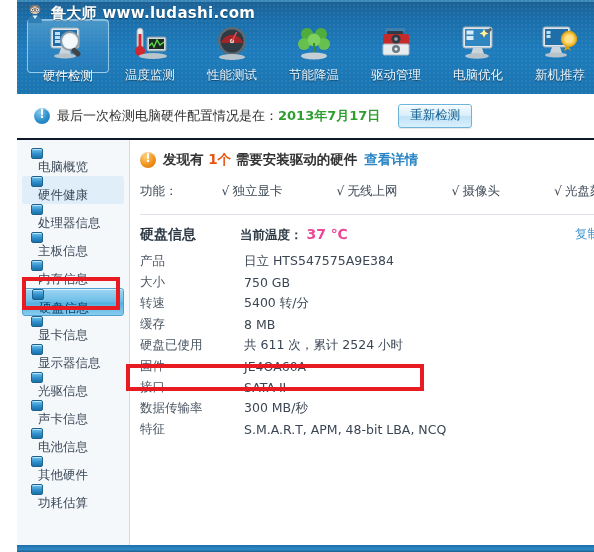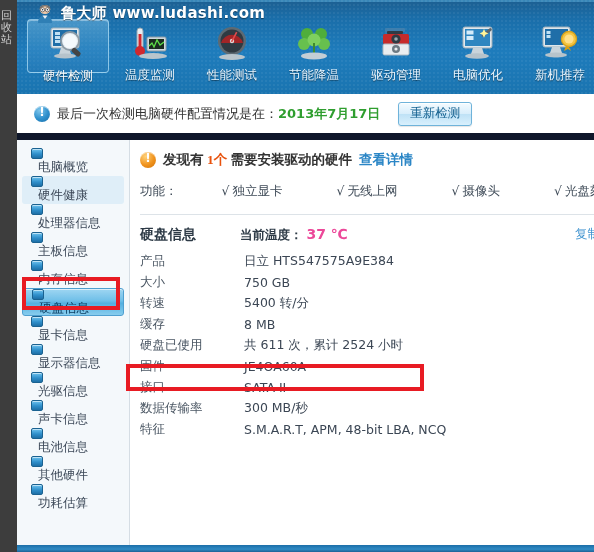--- a/index.html
+++ b/index.html
@@ -46,21 +46,21 @@
       radial-gradient(circle at 1px 1px, rgba(255,255,255,.055) 1px, transparent 1px);
     background-size: 4px 4px;
     pointer-events: none;
   }
   .topbar-hl {
     position: absolute; left: 0; top: 0; width: 100%; height: 2px;
     background: #51a7d8; opacity: .55;
   }
 
   .brand {
-    position: absolute; left: 18px; top: 3px;
+    position: absolute; left: 8px; top: 3px;
     display: flex; align-items: center; gap: 6px;
     z-index: 3;
   }
   .brand-avatar {
     width: 20px; height: 20px; position: relative;
     flex: 0 0 auto;
   }
   .brand-title {
     font-size: 15px; font-weight: bold; color: #ffffff;
     text-shadow: 0 1px 1px rgba(0,0,0,.45);
@@ -93,21 +93,21 @@
     text-shadow: 0 1px 1px rgba(0,0,0,.5);
     white-space: nowrap;
   }
   .nav-item.active .nav-lbl { color: #ffffff; }
 
   
   .infobar {
     position: absolute; left: 17px; top: 94px;
     width: 577px; height: 46px;
     background: #ffffff;
-    border-bottom: 7px solid #0f172a;
+    border-bottom: 2px solid #0f172a;
     display: flex; align-items: center;
     padding-left: 17px;
   }
   .excl-blue {
     width: 16px; height: 16px; border-radius: 50%;
     background: radial-gradient(circle at 35% 28%, #7fc6ec 0%, #2d8fcc 55%, #1a6ea8 100%);
     box-shadow: inset 0 1px 0 rgba(255,255,255,.55);
     position: relative; flex: 0 0 auto;
   }
   .excl-blue::before {
@@ -189,21 +189,21 @@
   .excl-orange {
     width: 16px; height: 16px; border-radius: 50%;
     background: radial-gradient(circle at 35% 28%, #ffd27a 0%, #f0921c 55%, #cf7208 100%);
     box-shadow: inset 0 1px 0 rgba(255,255,255,.5);
     position: relative; flex: 0 0 auto;
   }
   .excl-orange::before {
     content: "!"; position: absolute; left: 0; right: 0; top: -1px;
     text-align: center; font-size: 12px; font-weight: bold; color: #fff;
   }
-  .drv-txt { font-size: 13.5px; font-weight: bold; color: #333; white-space: nowrap; font-family: Liberation Serif, serif; }
+  .drv-txt { font-size: 13.5px; font-weight: bold; color: #333; white-space: nowrap; }
   .drv-count { color: #e8520d; }
   .drv-link {
     font-size: 13.5px; font-weight: bold; color: #2b86c6;
     text-decoration: none; cursor: pointer; white-space: nowrap;
   }
 
   .feat-row {
     margin-top: 14px;
     font-size: 12.5px; color: #3e4a57;
     display: flex; align-items: center;
@@ -260,23 +260,20 @@
     position: absolute; left: 17px; top: 545px;
     width: 577px; height: 7px;
     background: linear-gradient(180deg, #1c6ea8 0%, #2f8ac4 60%, #1a6296 100%);
   }
 </style>
 </head>
 <body>
 
 <div id="app">
 
-  <div class="desk-strip">
-    <div class="desk-strip-text">回收站</div>
-  </div>
 
   <div class="topbar">
     <div class="topbar-hl"></div>
 
     <div class="brand">
       <div class="brand-avatar">
         <svg width="20" height="20" viewBox="0 0 20 20">
           <ellipse cx="10" cy="6.5" rx="5.2" ry="4.6" fill="#f0c9a8"></ellipse>
           <path d="M4.6 6.2 Q10 0.5 15.4 6.2 Q15.4 2 10 2 Q4.6 2 4.6 6.2Z" fill="#6e6e6e"></path>
           <circle cx="7.6" cy="6.8" r="2.1" fill="#fff" stroke="#555" stroke-width=".8"></circle>

